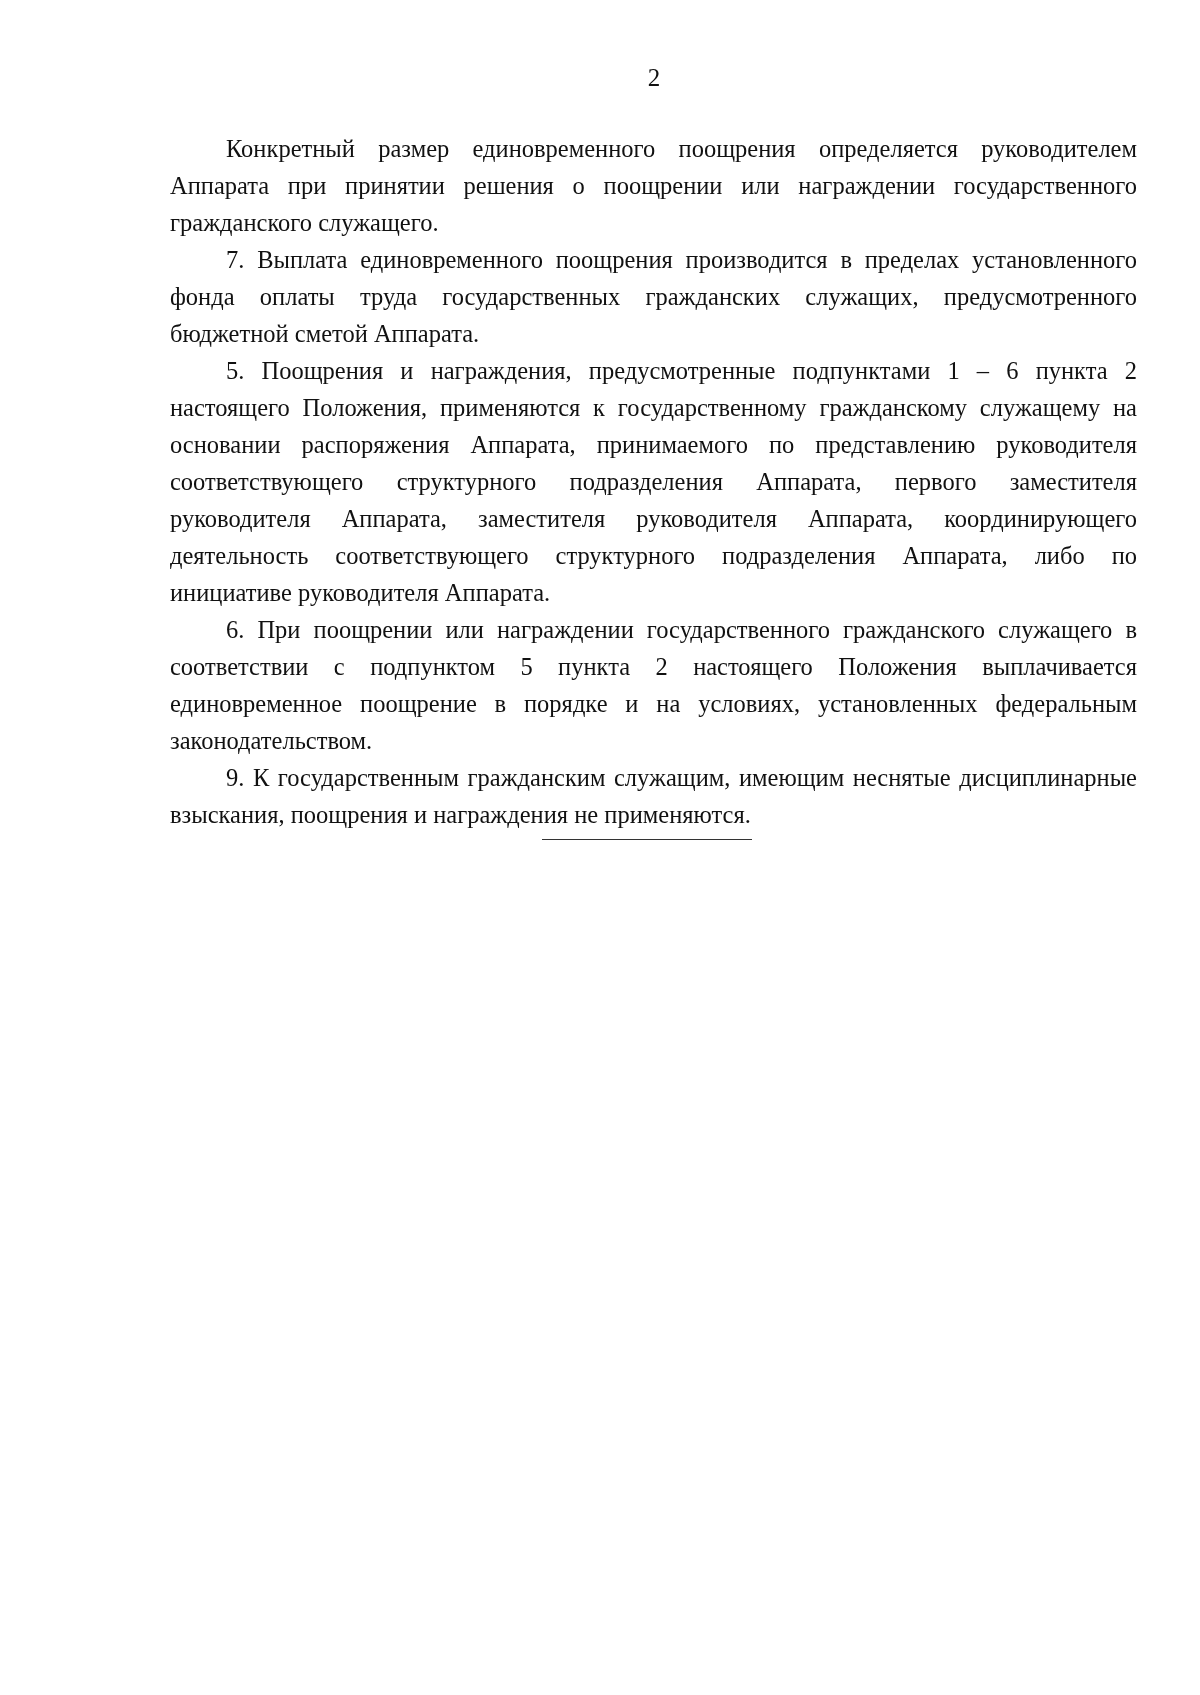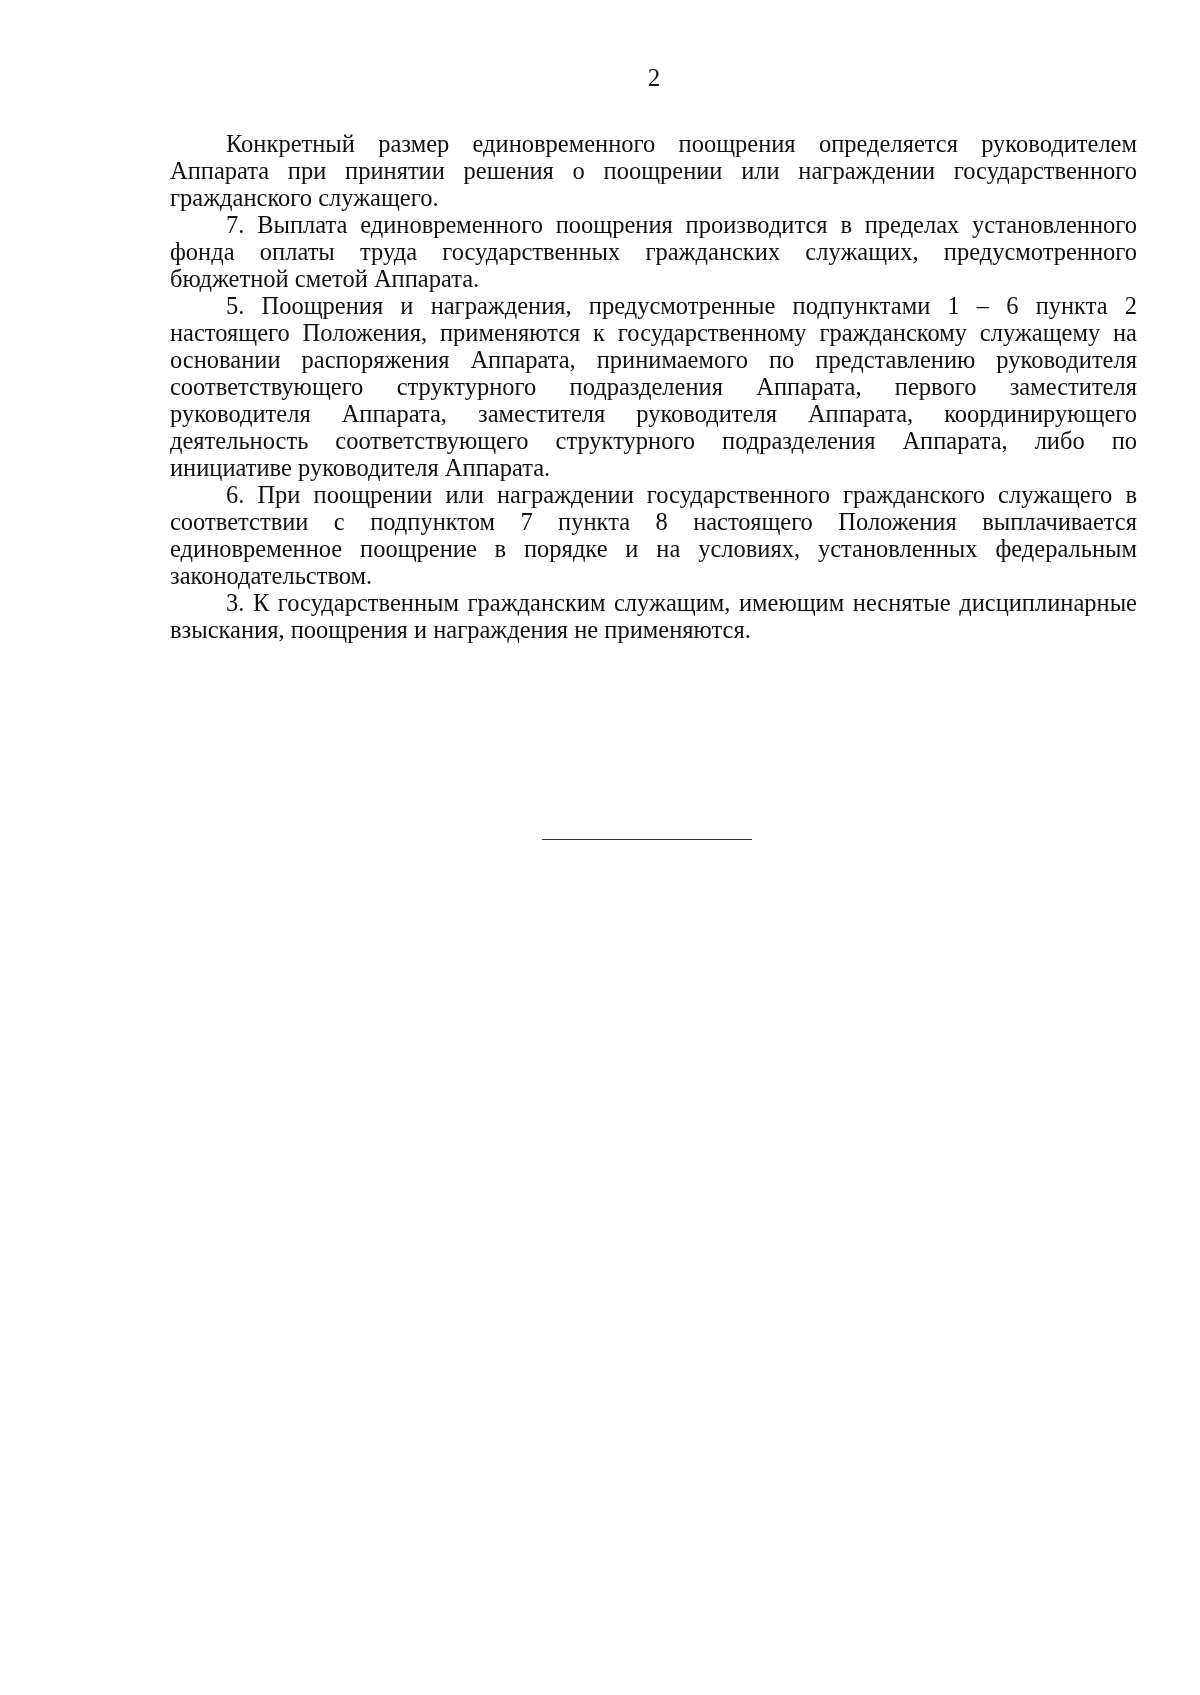--- a/index.html
+++ b/index.html
@@ -8,39 +8,39 @@
       position: absolute; left: 0; top: 0; width: 1200px; height: 1695px;
       background: #ffffff; color: #111111;
       font-family: "Liberation Serif", "DejaVu Serif", serif;
     }
     .page-number {
       position: absolute; top: 62px; left: 0; width: 1308px;
       text-align: center; font-size: 25px; line-height: 32px;
     }
     .body-text {
       position: absolute; left: 170px; top: 130px; width: 967px;
-      font-size: 24.5px; line-height: 27px;
+      font-size: 24.5px; line-height: 37px;
     }
     .para {
       margin: 0; text-align: justify; text-indent: 56px;
       text-align-last: left;
     }
     .separator {
       position: absolute; left: 542px; top: 839px; width: 210px; height: 0;
       border-top: 1.5px solid #333333;
     }
   </style>
 </head>
 <body>
 
 <div class="page">
   <div class="page-number">2</div>
 
   <div class="body-text">
     <p class="para">Конкретный размер единовременного поощрения определяется руководителем Аппарата при принятии решения о поощрении или награждении государственного гражданского служащего.</p>
     <p class="para">7. Выплата единовременного поощрения производится в пределах установленного фонда оплаты труда государственных гражданских служащих, предусмотренного бюджетной сметой Аппарата.</p>
     <p class="para">5. Поощрения и награждения, предусмотренные подпунктами 1 – 6 пункта 2 настоящего Положения, применяются к государственному гражданскому служащему на основании распоряжения Аппарата, принимаемого по представлению руководителя соответствующего структурного подразделения Аппарата, первого заместителя руководителя Аппарата, заместителя руководителя Аппарата, координирующего деятельность соответствующего структурного подразделения Аппарата, либо по инициативе руководителя Аппарата.</p>
-    <p class="para">6. При поощрении или награждении государственного гражданского служащего в соответствии с подпунктом 7 пункта 8 настоящего Положения выплачивается единовременное поощрение в порядке и на условиях, установленных федеральным законодательством.</p>
-    <p class="para">3. К государственным гражданским служащим, имеющим неснятые дисциплинарные взыскания, поощрения и награждения не применяются.</p>
+    <p class="para">6. При поощрении или награждении государственного гражданского служащего в соответствии с подпунктом 5 пункта 2 настоящего Положения выплачивается единовременное поощрение в порядке и на условиях, установленных федеральным законодательством.</p>
+    <p class="para">9. К государственным гражданским служащим, имеющим неснятые дисциплинарные взыскания, поощрения и награждения не применяются.</p>
   </div>
 
   <div class="separator"></div>
 </div>
 
 </body></html>

